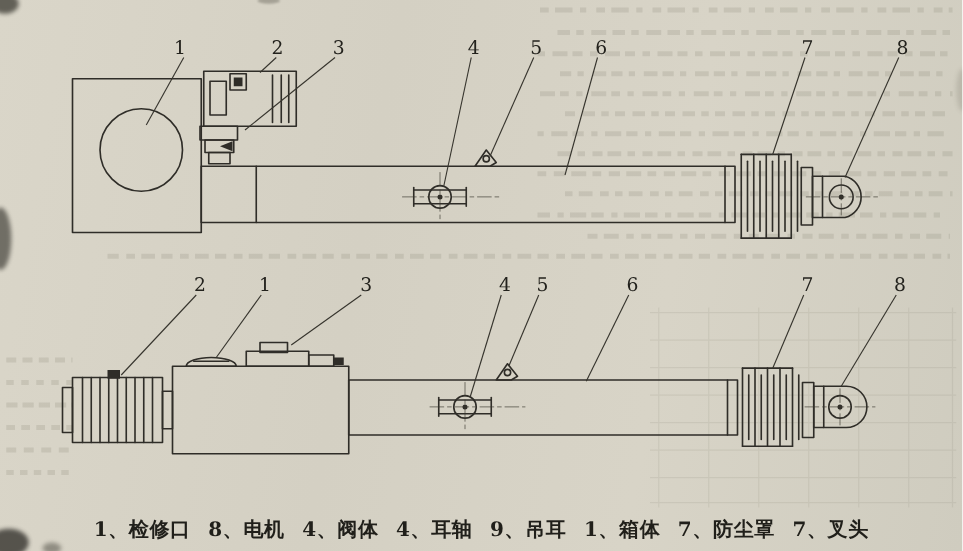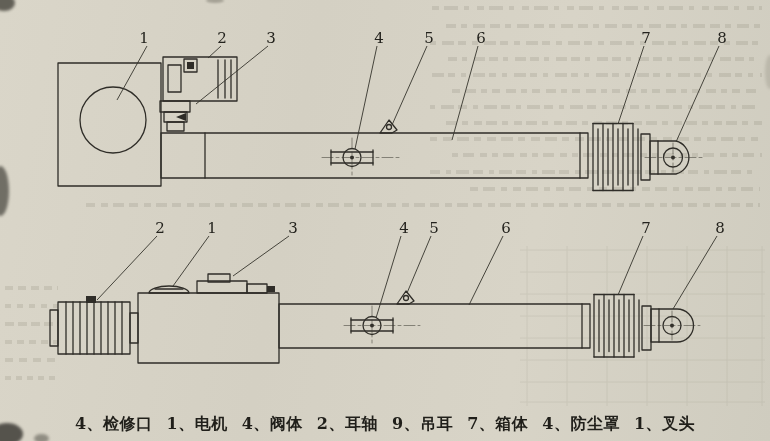--- a/index.html
+++ b/index.html
@@ -269,21 +269,21 @@
       <text x="293" y="233">3</text>
       <text x="404" y="233">4</text>
       <text x="434" y="233">5</text>
       <text x="506" y="233">6</text>
       <text x="646" y="233">7</text>
       <text x="720" y="233">8</text>
     </g>
   </svg>
 
   <div class="caption">
-    <span>4、检修口</span><span>1、电机</span><span>4、阀体</span><span>2、耳轴</span><span>9、吊耳</span><span>7、箱体</span><span>4、防尘罩</span><span>1、叉头</span>
+    <span>1、检修口</span><span>8、电机</span><span>4、阀体</span><span>4、耳轴</span><span>9、吊耳</span><span>1、箱体</span><span>7、防尘罩</span><span>7、叉头</span>
   </div>
 
   <div class="smudge s1"></div>
   <div class="smudge s2"></div>
   <div class="smudge s3"></div>
   <div class="smudge s4"></div>
   <div class="smudge s5"></div>
   <div class="smudge s6"></div>
 </div>
 

